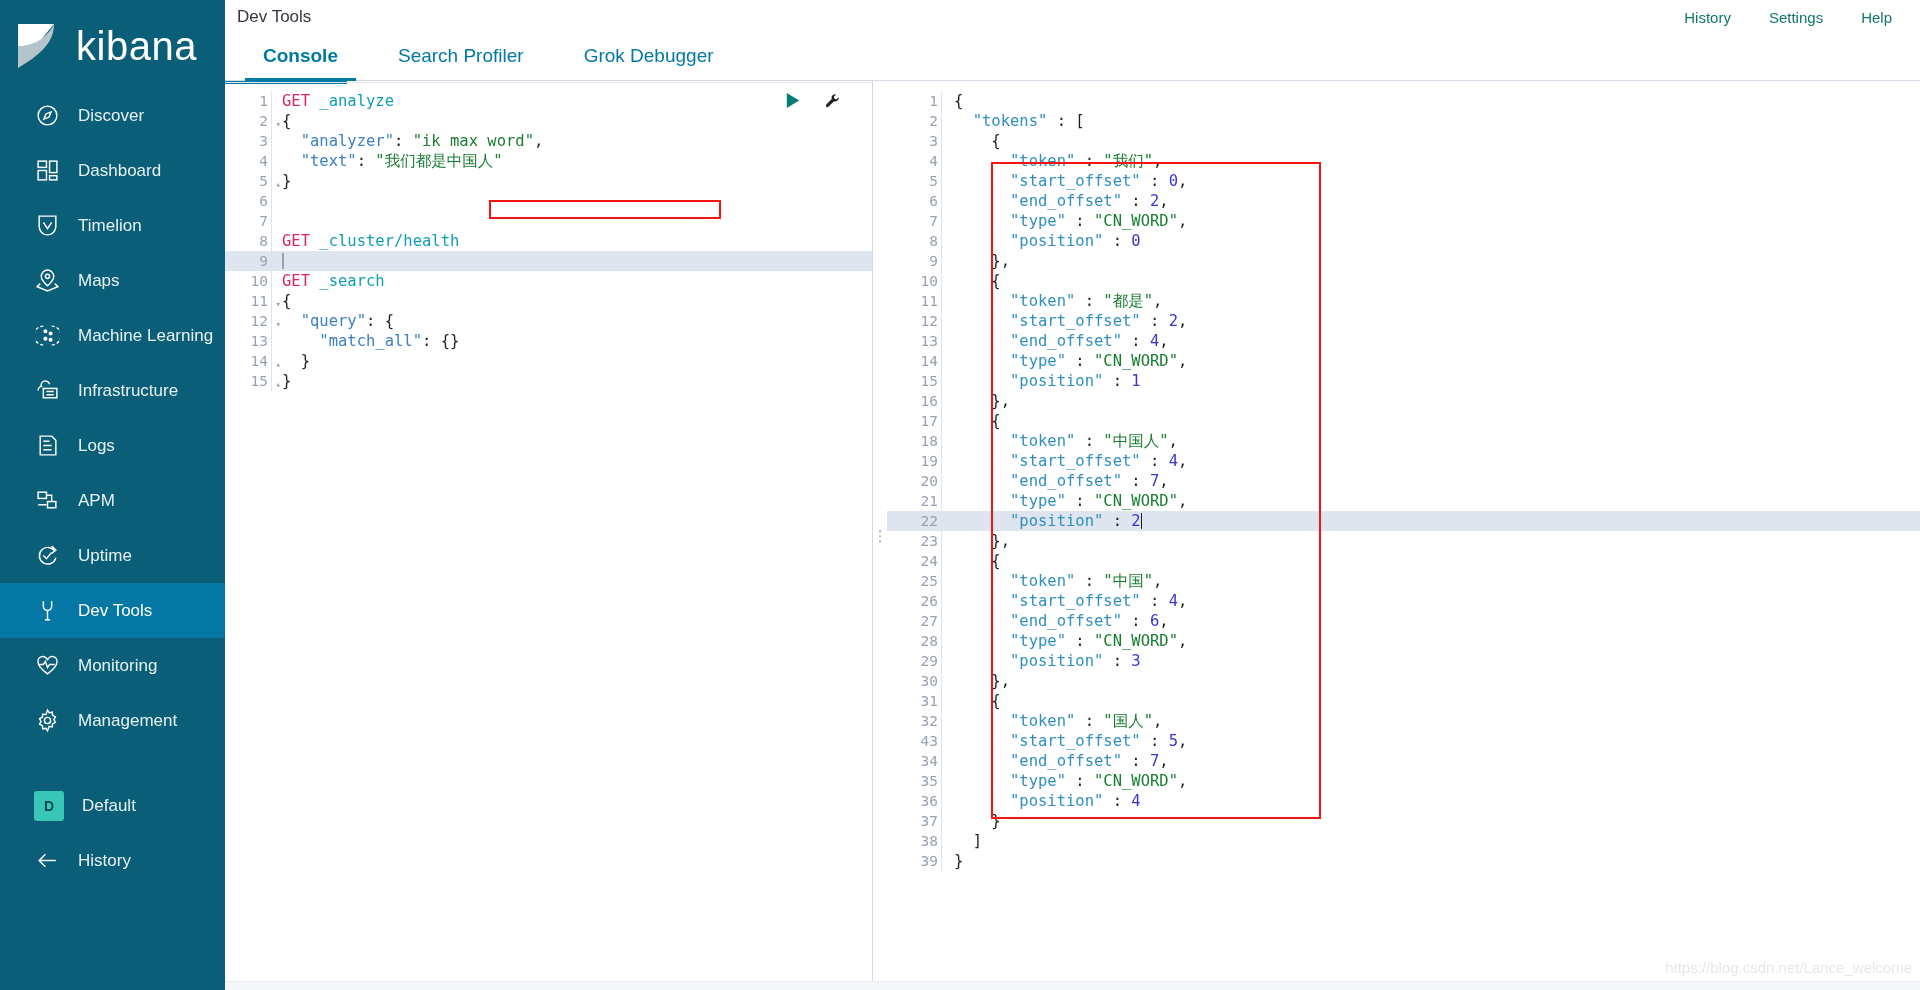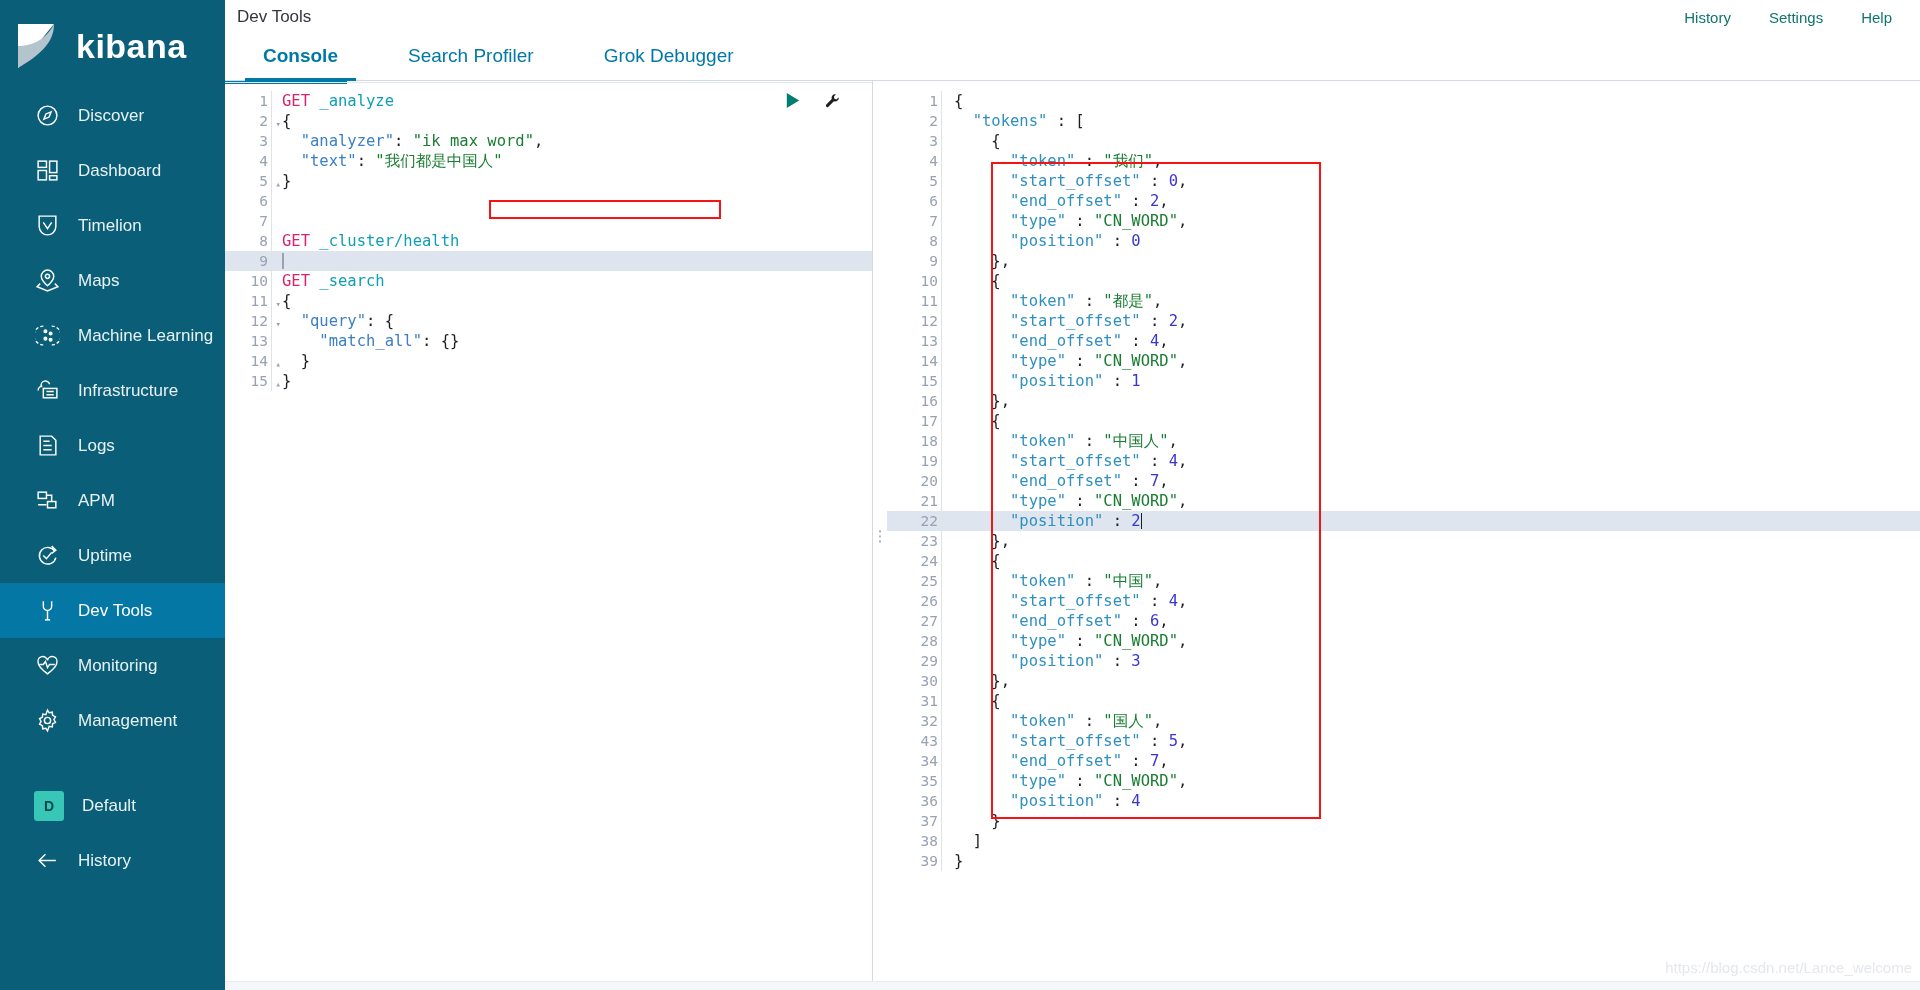--- a/index.html
+++ b/index.html
@@ -12,21 +12,21 @@
 
   
   .sidebar {
     width: 225px; flex: 0 0 225px; height: 990px;
     background: #0a5e77; color: #fff;
     display: flex; flex-direction: column;
     padding-top: 10px;
   }
   .brand { display: flex; align-items: center; gap: 14px; padding: 12px 0 18px 14px; }
   .brand-logo { width: 48px; height: 48px; position: relative; }
-  .brand-name { font-size: 34px; font-weight: 700; letter-spacing: .5px; color: #fff; }
+  .brand-name { font-size: 40px; font-weight: 400; letter-spacing: .5px; color: #fff; }
   .nav-item {
     display: flex; align-items: center; gap: 18px;
     height: 55px; padding-left: 34px; cursor: pointer;
     font-size: 17px; color: #e8f2f5; white-space: nowrap;
   }
   .nav-item.active { background: #0477a4; color: #fff; }
   .nav-ico { width: 26px; height: 26px; flex: 0 0 26px; display: flex; align-items: center; justify-content: center; }
   .nav-ico svg { width: 25px; height: 25px; }
   .nav-spacer { height: 30px; }
   .badge-sq {
@@ -40,21 +40,21 @@
   .topbar {
     height: 34px; flex: 0 0 34px; display: flex; align-items: center;
     padding: 0 28px 0 12px; background: #fff;
   }
   .topbar-title { font-size: 17px; color: #343741; }
   .topbar-right { margin-left: auto; display: flex; gap: 38px; }
   .topbar-link { font-size: 15px; color: #0f766e; cursor: pointer; }
 
   .tabbar {
     height: 47px; flex: 0 0 47px; display: flex; align-items: flex-end;
-    gap: 18px; padding-left: 12px; border-bottom: 1px solid #d3dae6; background: #fff;
+    gap: 8px; padding-left: 12px; border-bottom: 1px solid #d3dae6; background: #fff;
   }
   .tab {
     padding: 0 26px 13px 26px; font-size: 19px; color: #0079a5; cursor: pointer;
     position: relative;
   }
   .tab.active { color: #0079a5; font-weight: 600; }
   .tab.active::after {
     content: ""; position: absolute; left: 8px; right: 8px; bottom: -1px;
     height: 3px; background: #0079a5;
   }

